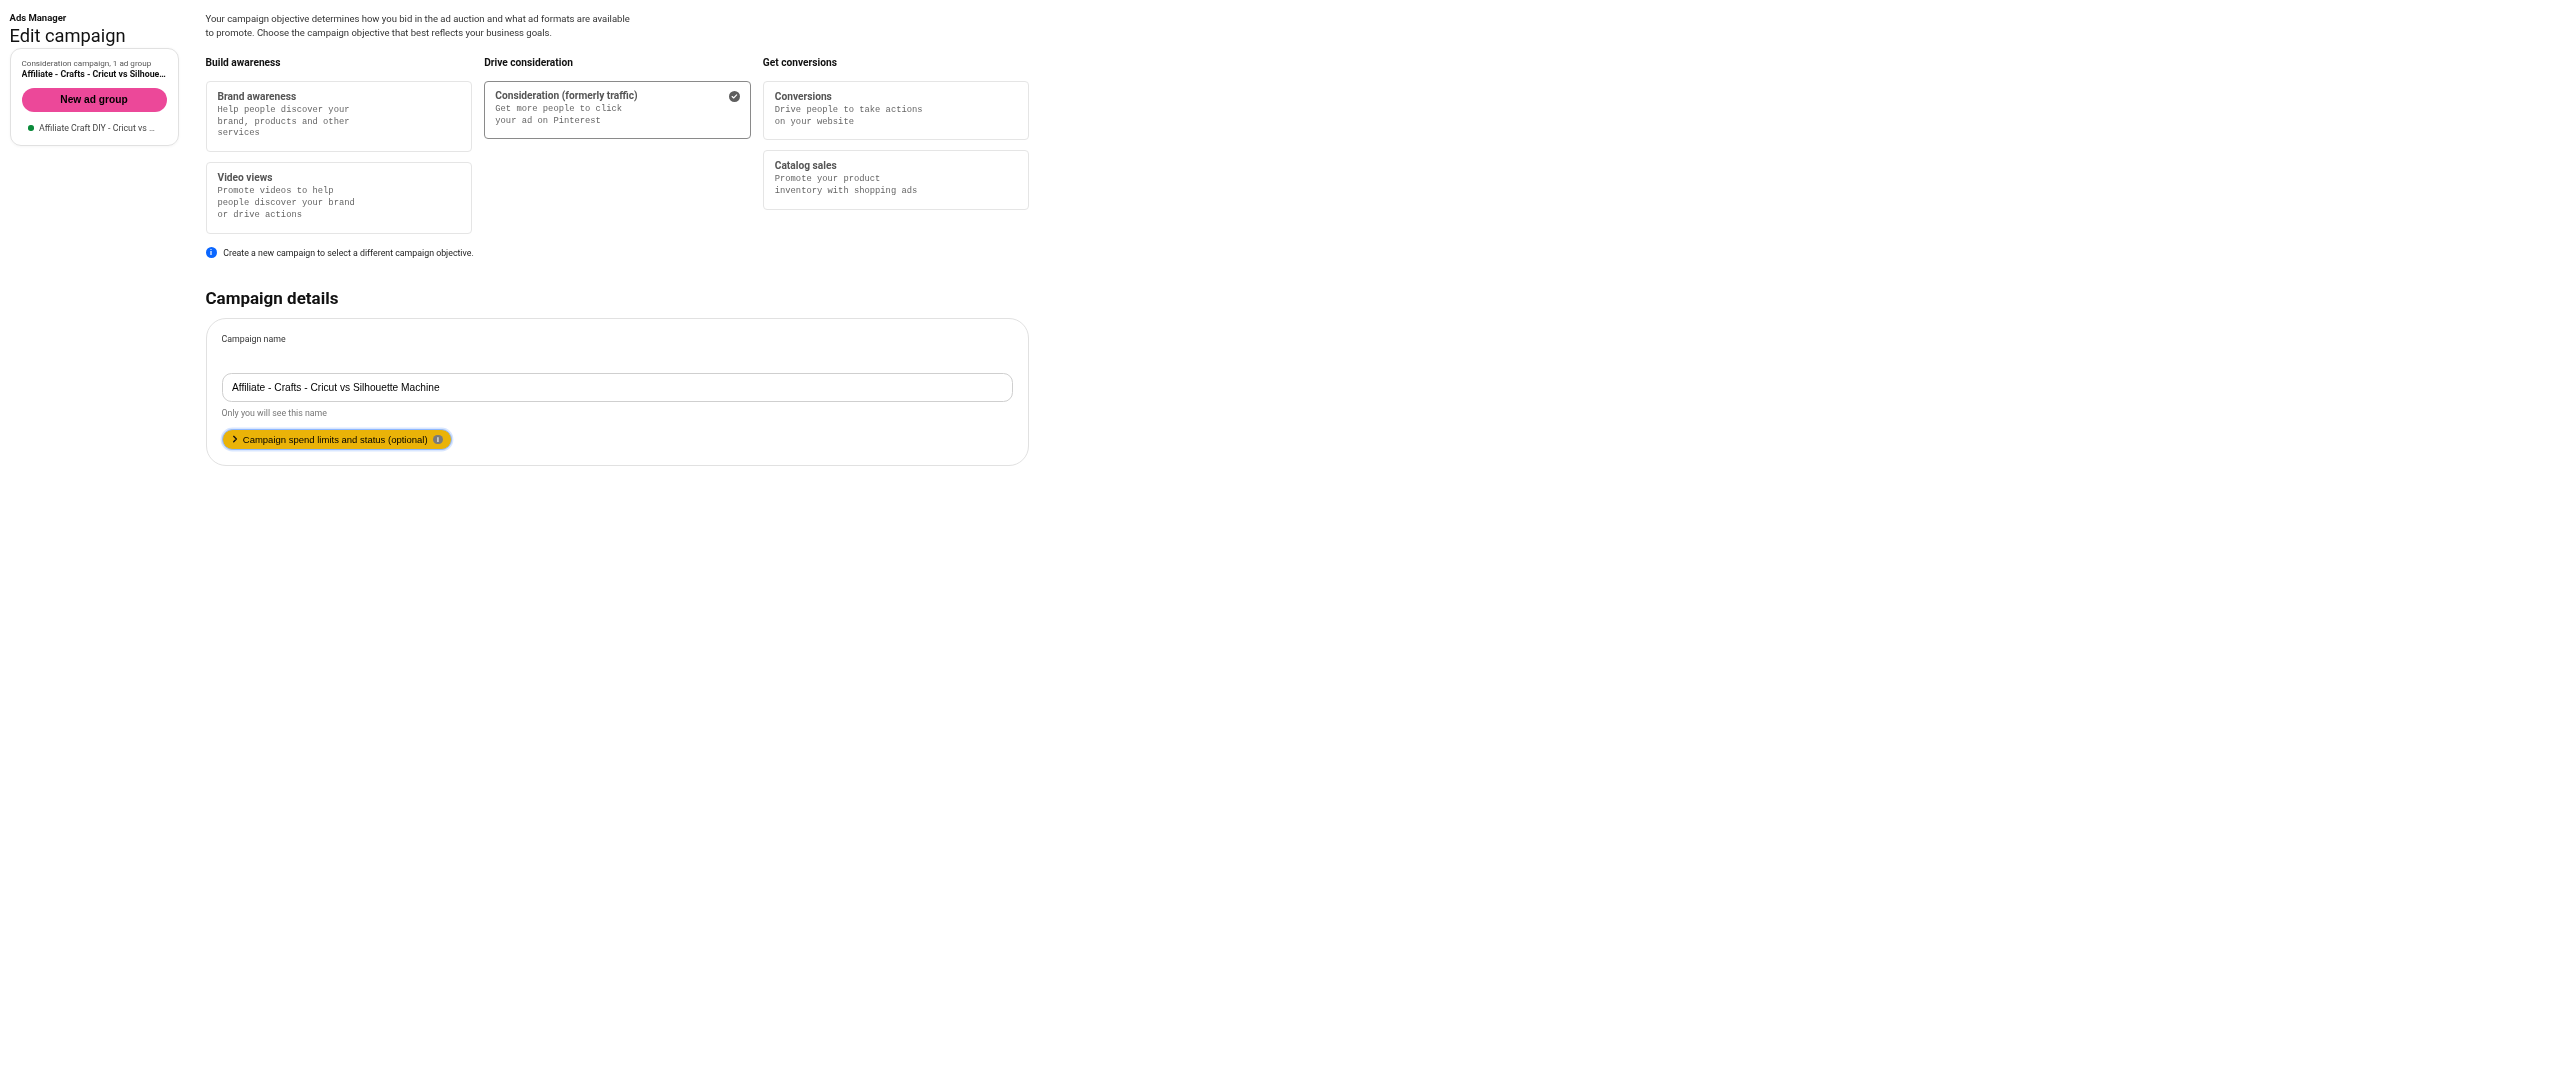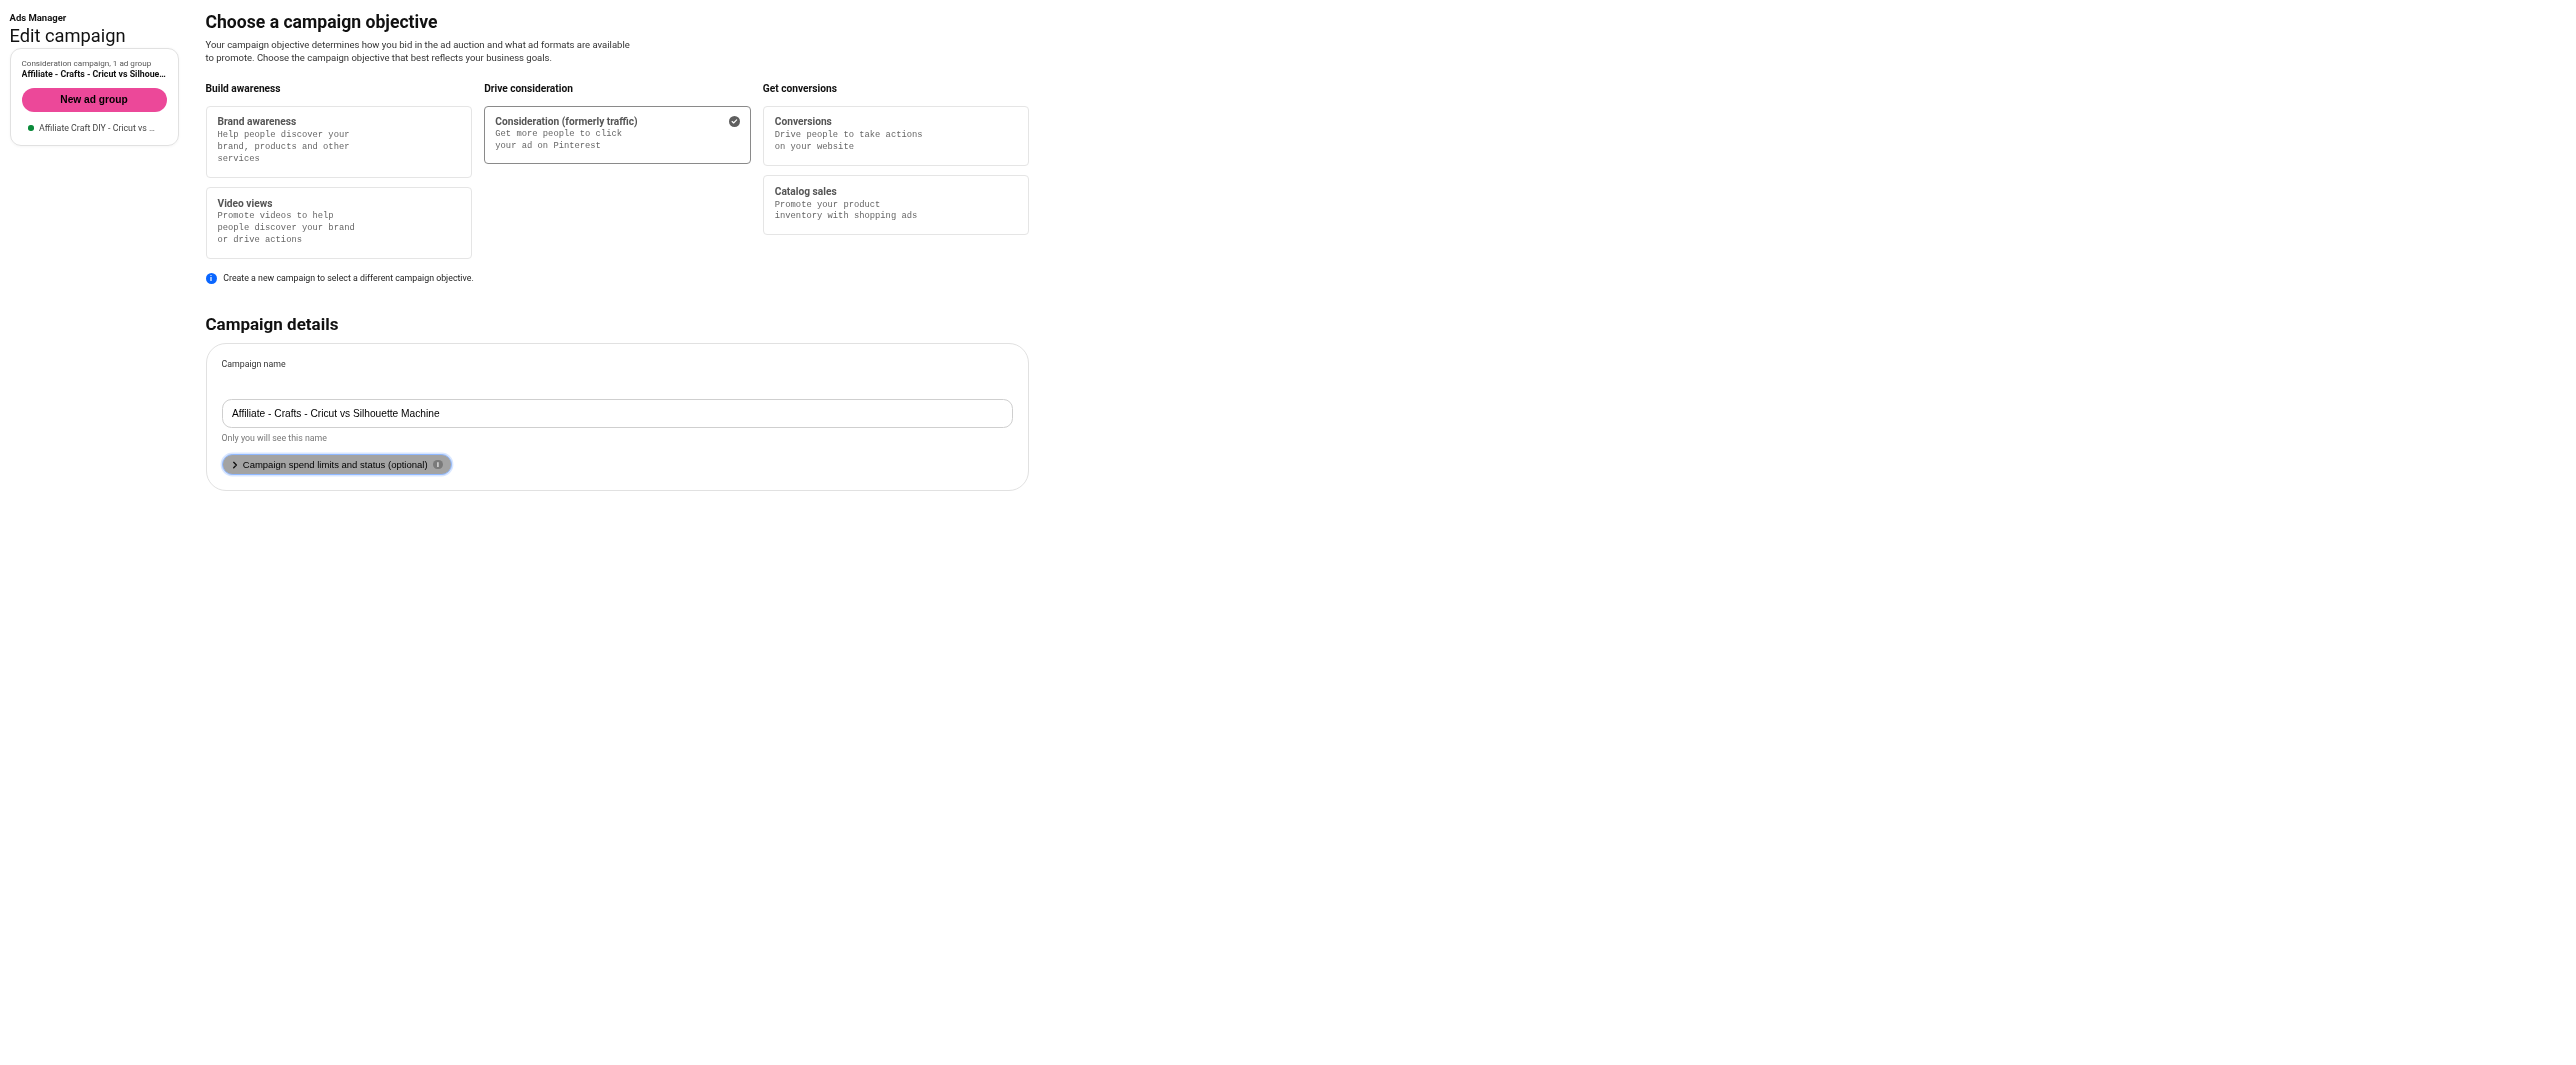--- a/index.html
+++ b/index.html
@@ -77,21 +77,21 @@
     .text-input {
       width: 100%; border: 0.7px solid #cfcfcf; border-radius: 9.5px;
       padding: 8.1px 9.5px; font-size: 10.2px; outline: none; margin-top: 24px;
     }
     .helper { font-size: 8.8px; color: #777; margin-top: 5.4px; }
 
     .accordion-btn {
       margin-top: 11px;
       display: inline-flex; align-items: center; gap: 4.1px;
       border: 1.4px solid #8fb8ff; border-radius: 15px;
-      padding: 4.1px 8.1px; background: #a3a3a3; cursor: pointer;
+      padding: 4.1px 8.1px; background: #eab308; cursor: pointer;
       font-size: 9.5px;
       box-shadow: 0 0 0 1.4px rgba(143,184,255,0.35);
     }
     .accordion-btn .chev { display: inline-flex; }
     .mini-info {
       width: 9.5px; height: 9.5px; border-radius: 50%; background: #7a7a7a;
       color: #fff; font-size: 6.8px; font-weight: 700; display: inline-flex;
       align-items: center; justify-content: center; margin-left: 1.4px;
     }
 
@@ -111,21 +111,20 @@
       <div class="name ellipsis">Affiliate - Crafts - Cricut vs Silhouet...</div>
       <button class="new-adgroup-btn">New ad group</button>
       <div class="adgroup-item">
         <span class="status-dot"></span>
         <span class="ellipsis">Affiliate Craft DIY - Cricut vs Silh...</span>
       </div>
     </div>
   </div>
 
   <div class="main-col">
-    <div class="h1">Choose a campaign objective</div>
     <div class="lead">Your campaign objective determines how you bid in the ad auction and what ad formats are available to promote. Choose the campaign objective that best reflects your business goals.</div>
 
     <div class="objective-columns">
 
       <div>
         <div class="col-head">Build awareness</div>
         <div class="col-list">
           <div class="obj-card">
             <div class="obj-title">Brand awareness</div>
             <div class="obj-desc">Help people discover your brand, products and other services</div>

